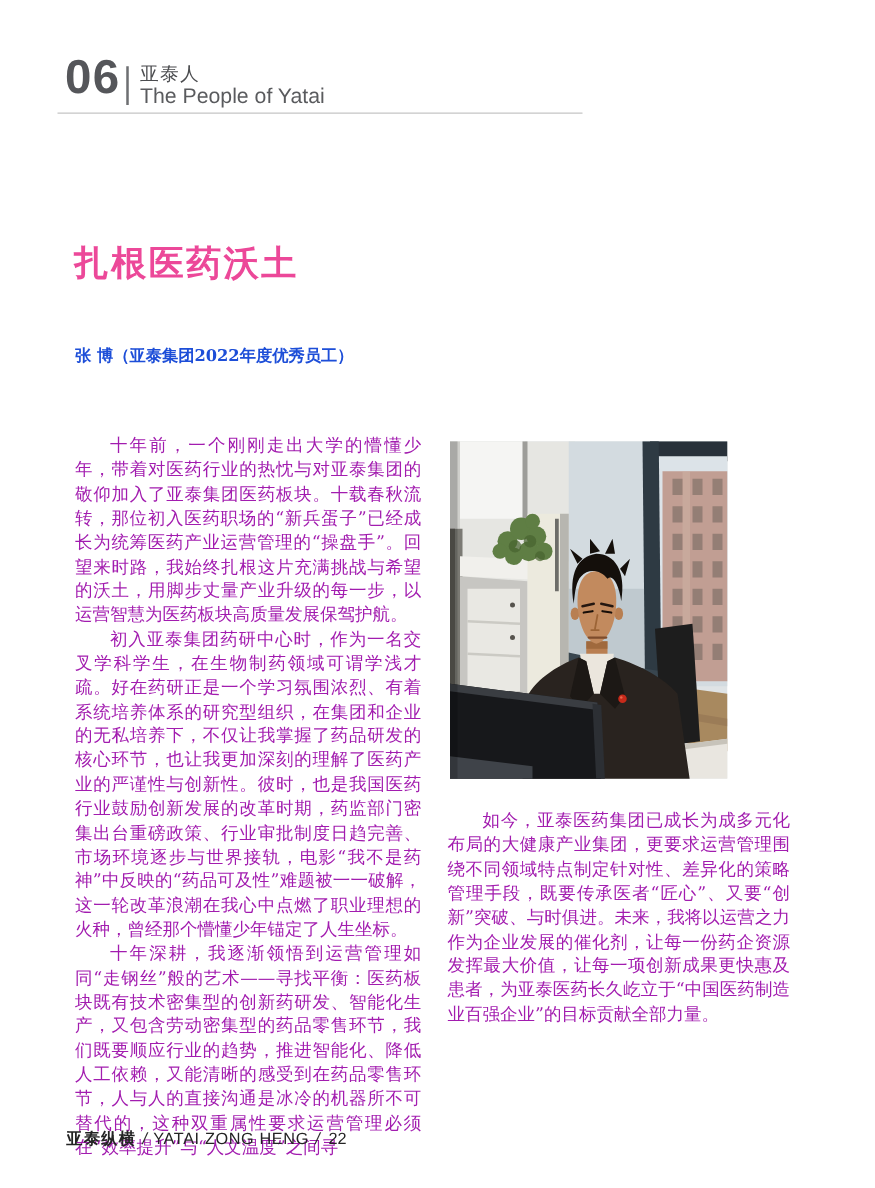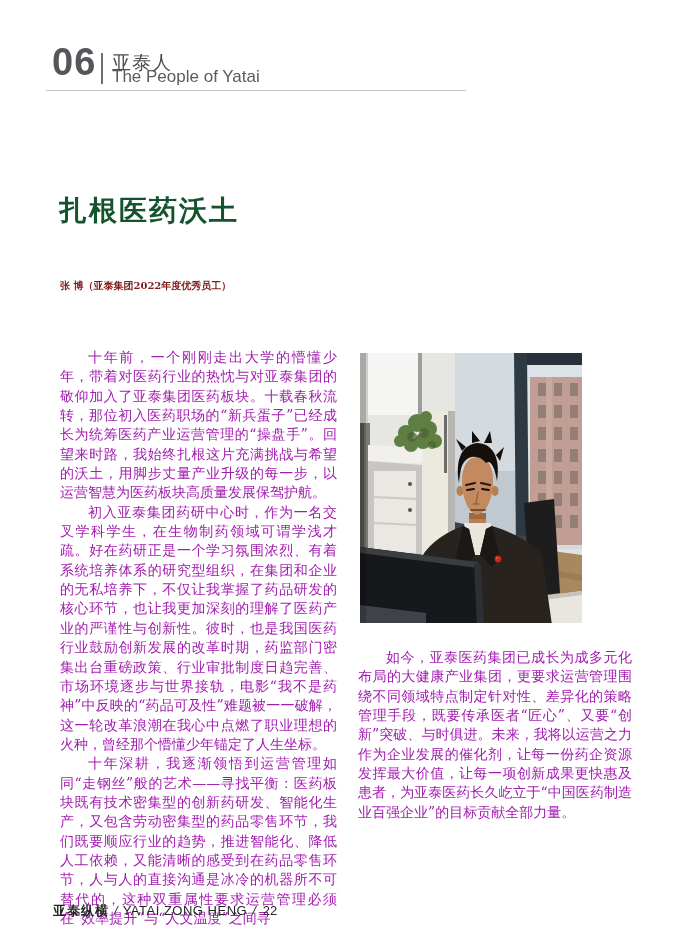--- a/index.html
+++ b/index.html
@@ -2,27 +2,27 @@
 <html><head>
 <meta charset="utf-8">
 <style>
   html,body{margin:0;padding:0;background:#ffffff;}
   .page{position:relative;width:700px;height:950px;background:#ffffff;overflow:hidden;
         font-family:"Liberation Sans",sans-serif;text-decoration:underline;}
   
   .hdr-num{position:absolute;left:52px;top:42px;font-size:38px;font-weight:700;
            color:#55565a;letter-spacing:1px;line-height:40px;}
   .hdr-bar{position:absolute;left:101px;top:53px;width:2px;height:31px;background:#6e6f72;}
-  .hdr-zh{position:absolute;left:112px;top:50px;font-size:19px;color:#4c4d50;letter-spacing:1px;}
+  .hdr-zh{position:absolute;left:112px;top:50px;font-size:15px;color:#4c4d50;letter-spacing:1px;}
   .hdr-en{position:absolute;left:112px;top:67px;font-size:17px;color:#5a5b5e;}
   .hdr-rule{position:absolute;left:46px;top:90px;width:420px;height:1px;background:#c5c5c5;}
   
-  .title{position:absolute;left:59px;top:192px;font-size:28px;font-weight:800;color:#14532d;
+  .title{position:absolute;left:59px;top:192px;font-size:28px;font-weight:800;color:#ec4899;
          line-height:38px;letter-spacing:2px;}
-  .byline{position:absolute;left:60px;top:277px;font-size:10px;font-weight:700;color:#7f1d1d;
+  .byline{position:absolute;left:60px;top:277px;font-size:13px;font-weight:700;color:#1d4ed8;
           line-height:18px;font-family:"DejaVu Serif",serif;}
   
   .col{position:absolute;font-size:14px;line-height:19.35px;color:#a21caf;text-align:justify;
        font-family:"DejaVu Serif",serif;}
   .col p{margin:0;text-indent:2em;}
   .col p.cont{text-indent:0;}
   .col-left{left:60px;top:348px;width:277px;}
   .col-right{left:358px;top:648px;width:274px;}
   
   .photo{position:absolute;left:360px;top:353px;width:222px;height:270px;}

